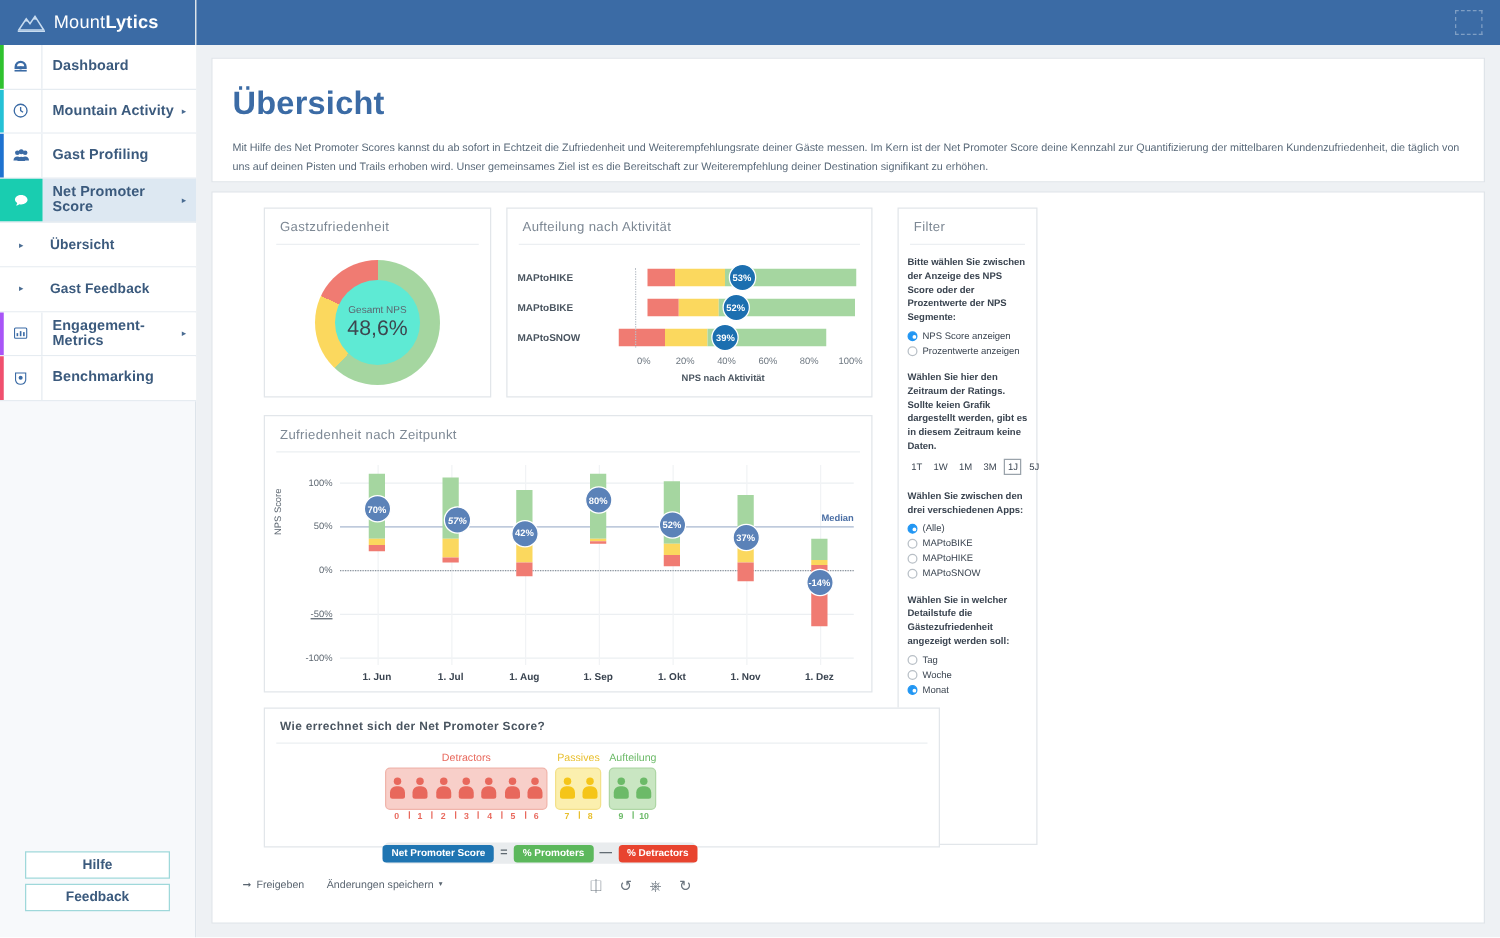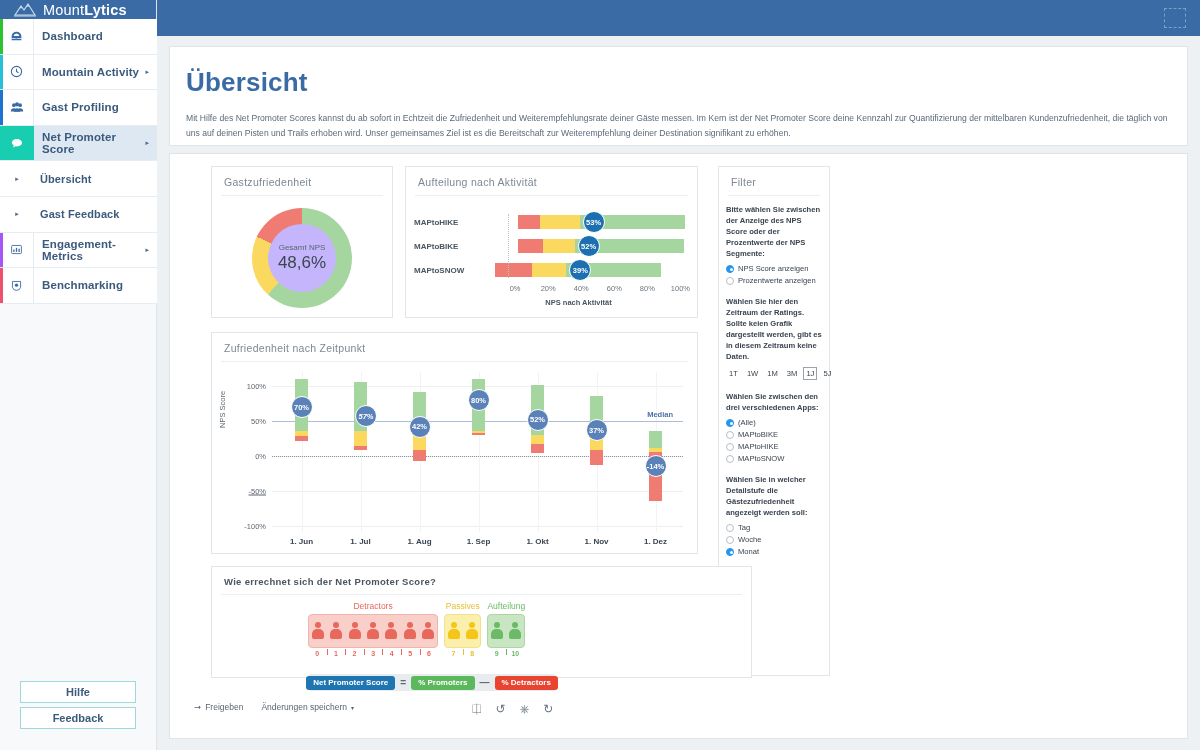--- a/index.html
+++ b/index.html
@@ -23,21 +23,21 @@
     width: 22px; height: 20px;
     border: 1px dashed rgba(255,255,255,0.35);
   }
 
   
   .sidebar {
     position: absolute; left: 0; top: 0; width: 157px; height: 750px;
     background: #f7f9fb; border-right: 1px solid #dde4ea;
   }
   .brand {
-    height: 19px; background: #3b6ba5; display: flex; align-items: center;
+    height: 36px; background: #3b6ba5; display: flex; align-items: center;
     padding-left: 14px; gap: 7px;
   }
   .brand-text { color: #ffffff; font-size: 14.5px; letter-spacing: .2px; }
   .brand-text b { font-weight: bold; }
   .nav { width: 157px; }
   .nav-item {
     position: relative; display: flex; align-items: center; height: 35.6px;
     border-bottom: 1px solid #e6ecf1; background: #ffffff; cursor: pointer;
   }
   .nav-item.active { background: #dde8f2; }
@@ -108,21 +108,21 @@
   
   #card-donut { left: 41px; top: 12px; width: 182px; height: 152px; }
   .donut-wrap {
     position: relative; width: 100px; height: 100px; margin: 12px auto 0 auto;
   }
   .donut {
     width: 100px; height: 100px; border-radius: 50%;
   }
   .donut-hole {
     position: absolute; left: 16px; top: 16px; width: 68px; height: 68px;
-    border-radius: 50%; background: #c4b5fd;
+    border-radius: 50%; background: #5eead4;
     display: flex; flex-direction: column; align-items: center; justify-content: center;
   }
   .donut-label { font-size: 8px; color: #5c6670; }
   .donut-value { font-size: 17px; color: #3d464f; margin-top: 1px; }
 
   
   #card-activity { left: 235px; top: 12px; width: 293px; height: 152px; }
   .act-rows { margin-top: 14px; padding-left: 8px; position: relative; }
   .act-row { display: flex; align-items: center; height: 24px; }
   .act-name {
@@ -193,21 +193,21 @@
     position: absolute; left: 52px; right: 6px; height: 1px; background: #eceff2;
   }
   .tl-zero {
     position: absolute; left: 52px; right: 6px; height: 0;
     border-top: 1px dotted #8d959d;
   }
   .tl-median {
     position: absolute; left: 52px; right: 6px; height: 1px; background: #aebdd4;
   }
   .tl-median-label {
-    position: absolute; right: 16px; font-size: 7.5px; color: #4b6fa5;
+    position: absolute; right: 6px; font-size: 7.5px; color: #4b6fa5;
     font-weight: bold; transform: translateY(-11px);
   }
   .tl-vgrid { position: absolute; top: 0; bottom: 0; width: 1px; background: #f1f3f5; }
   .tl-bar { position: absolute; width: 13px; }
   .tl-seg { width: 13px; }
   .tl-xlab {
     position: absolute; font-size: 8px; color: #3a4450; font-weight: bold;
     transform: translateX(-50%); bottom: -14px;
   }
   .tl-bubble {

